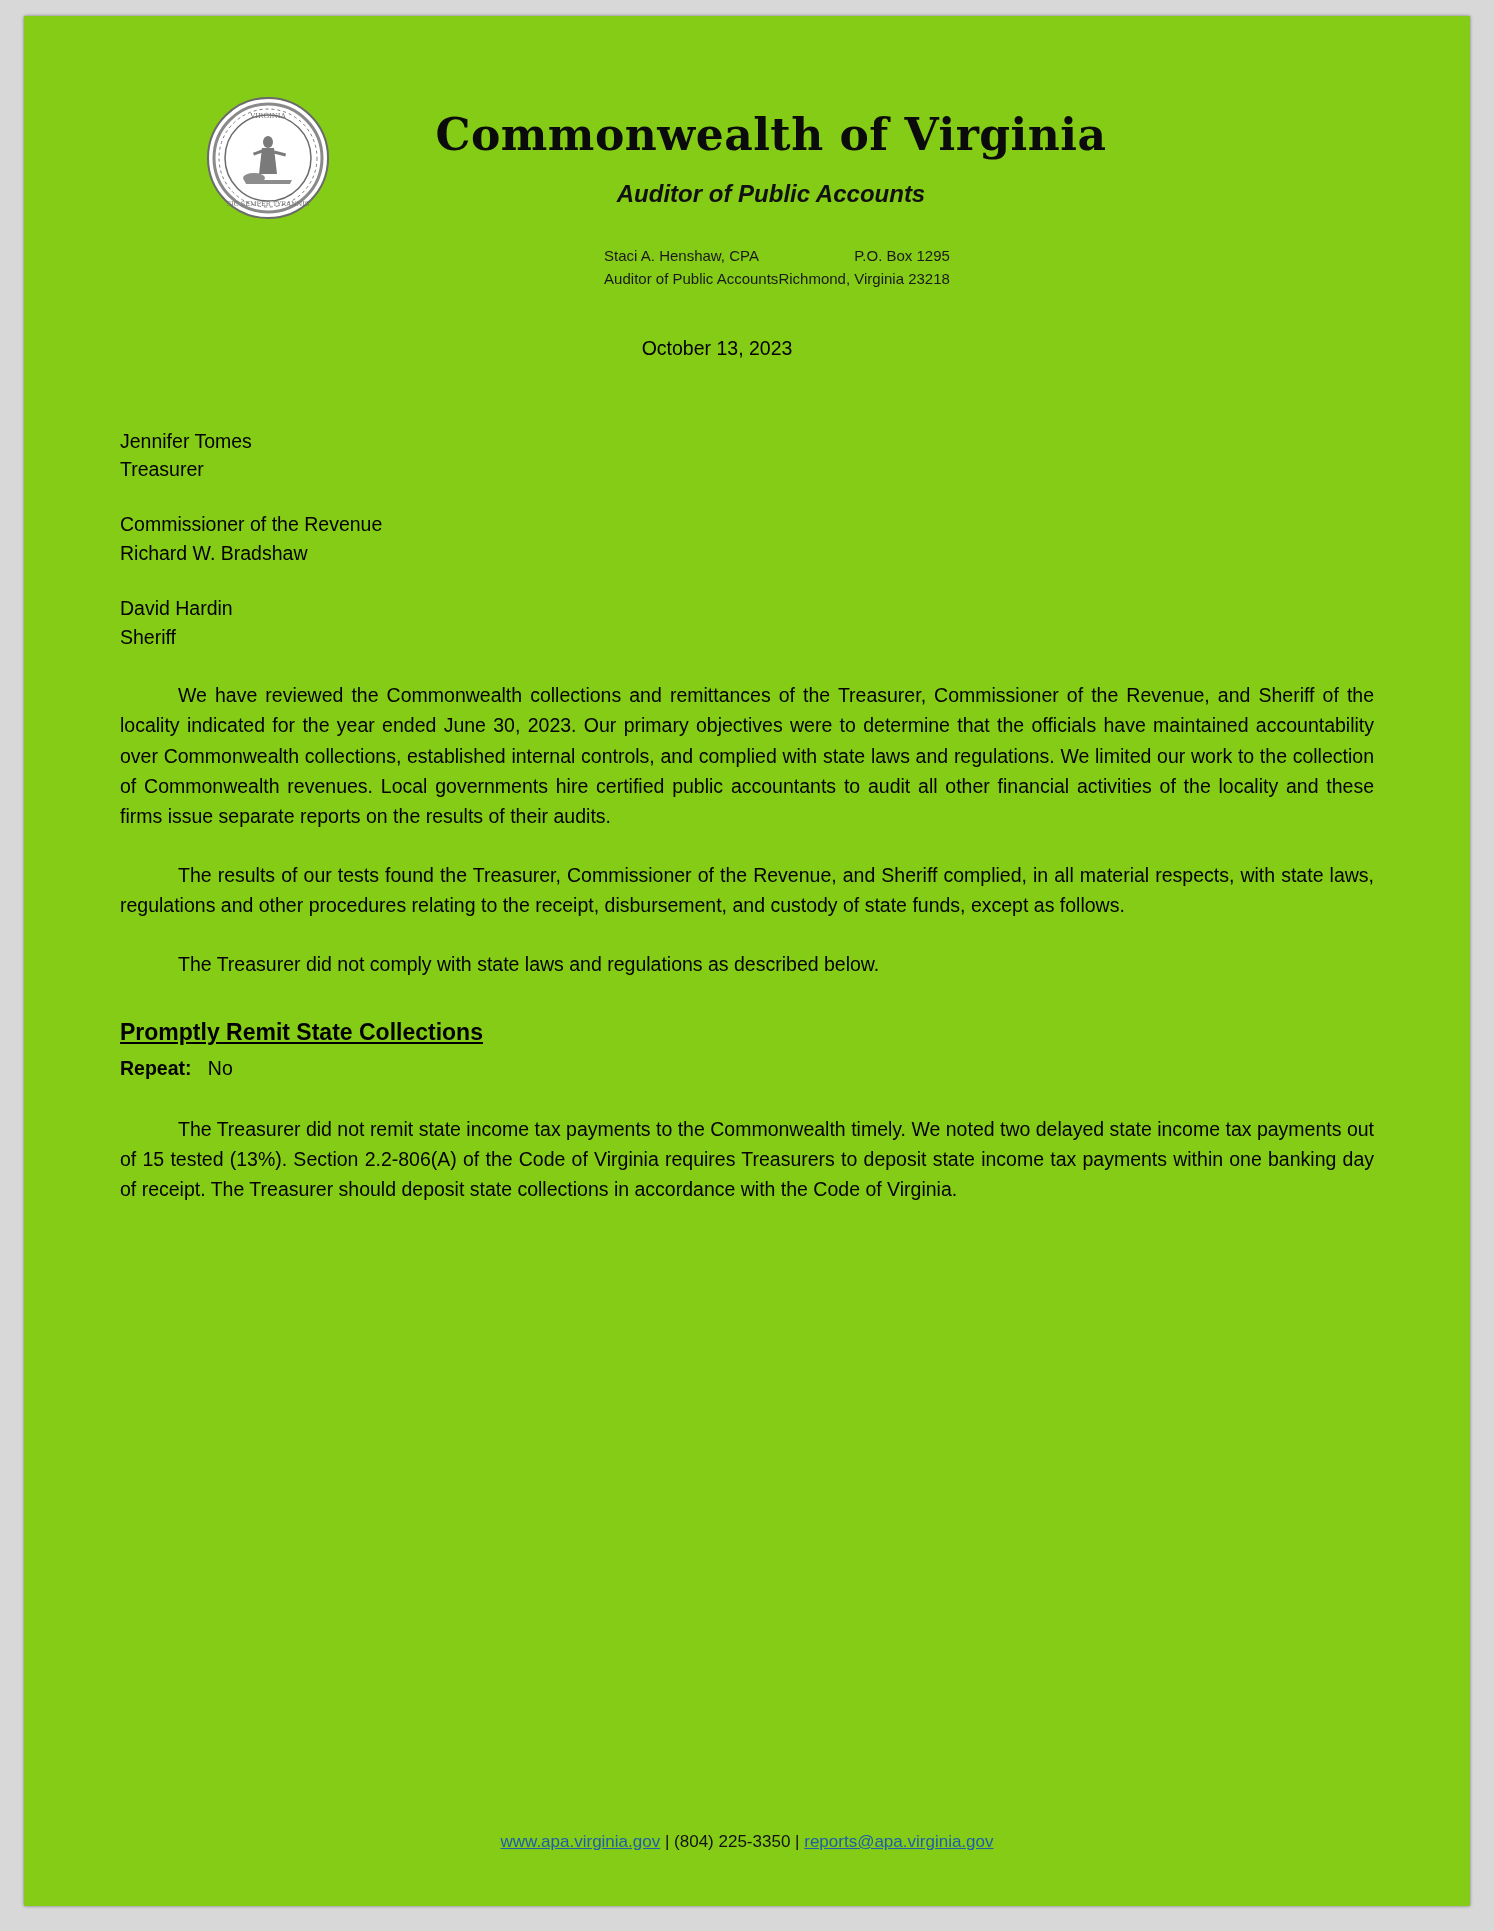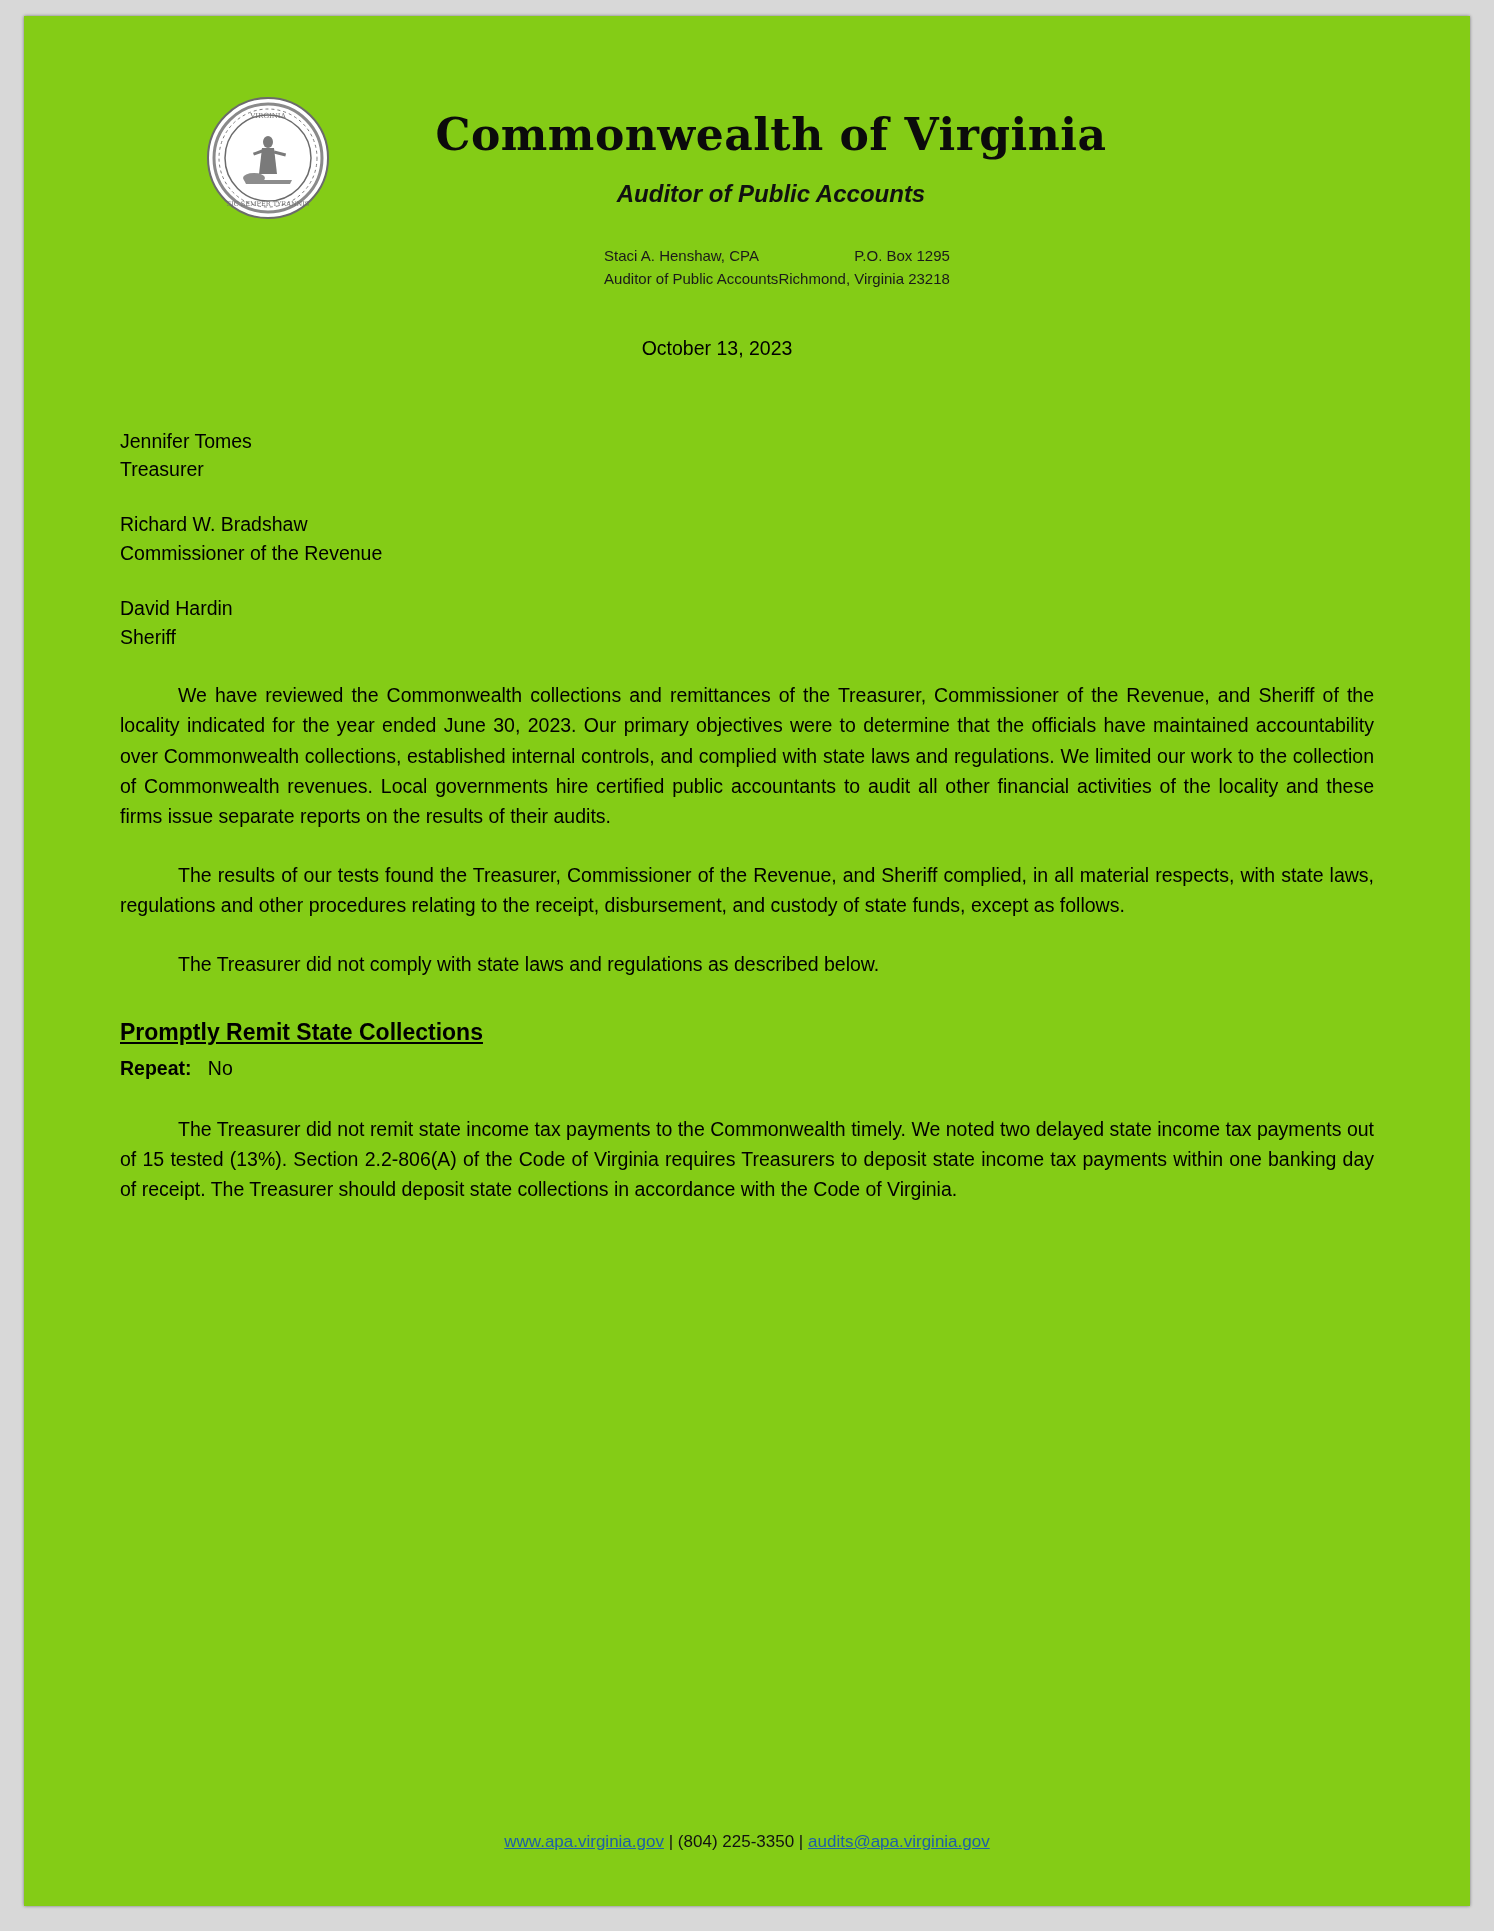--- a/index.html
+++ b/index.html
@@ -197,22 +197,22 @@
     <div class="doc-body">
 
       <div class="date-line">October 13, 2023</div>
 
       <div class="addr-block">
         <div class="grp">
           <div>Jennifer Tomes</div>
           <div>Treasurer</div>
         </div>
         <div class="grp">
+          <div>Commissioner of the Revenue</div>
           <div>Richard W. Bradshaw</div>
-          <div>Commissioner of the Revenue</div>
         </div>
         <div class="grp">
           <div>David Hardin</div>
           <div>Sheriff</div>
         </div>
       </div>
 
 
       <p class="para">We have reviewed the Commonwealth collections and remittances of the Treasurer, Commissioner of the Revenue, and Sheriff of the locality indicated for the year ended June 30, 2023.  Our primary objectives were to determine that the officials have maintained accountability over Commonwealth collections, established internal controls, and complied with state laws and regulations.  We limited our work to the collection of Commonwealth revenues.  Local governments hire certified public accountants to audit all other financial activities of the locality and these firms issue separate reports on the results of their audits.</p>
       <p class="para">The results of our tests found the Treasurer, Commissioner of the Revenue, and Sheriff complied, in all material respects, with state laws, regulations and other procedures relating to the receipt, disbursement, and custody of state funds, except as follows.</p>
@@ -226,17 +226,17 @@
       </div>
 
       <p class="para tight">The Treasurer did not remit state income tax payments to the Commonwealth timely.  We noted two delayed state income tax payments out of 15 tested (13%).  Section 2.2-806(A) of the Code of Virginia requires Treasurers to deposit state income tax payments within one banking day of receipt.  The Treasurer should deposit state collections in accordance with the Code of Virginia.</p>
     </div>
 
     <div class="footer">
       <a href="#">www.apa.virginia.gov</a>
       <span class="sep">|</span>
       <span>(804) 225-3350</span>
       <span class="sep">|</span>
-      <a href="#">audits@apa.virginia.gov</a>
+      <a href="#">reports@apa.virginia.gov</a>
     </div>
 
   </div>
 </div>
 
 </body></html>

